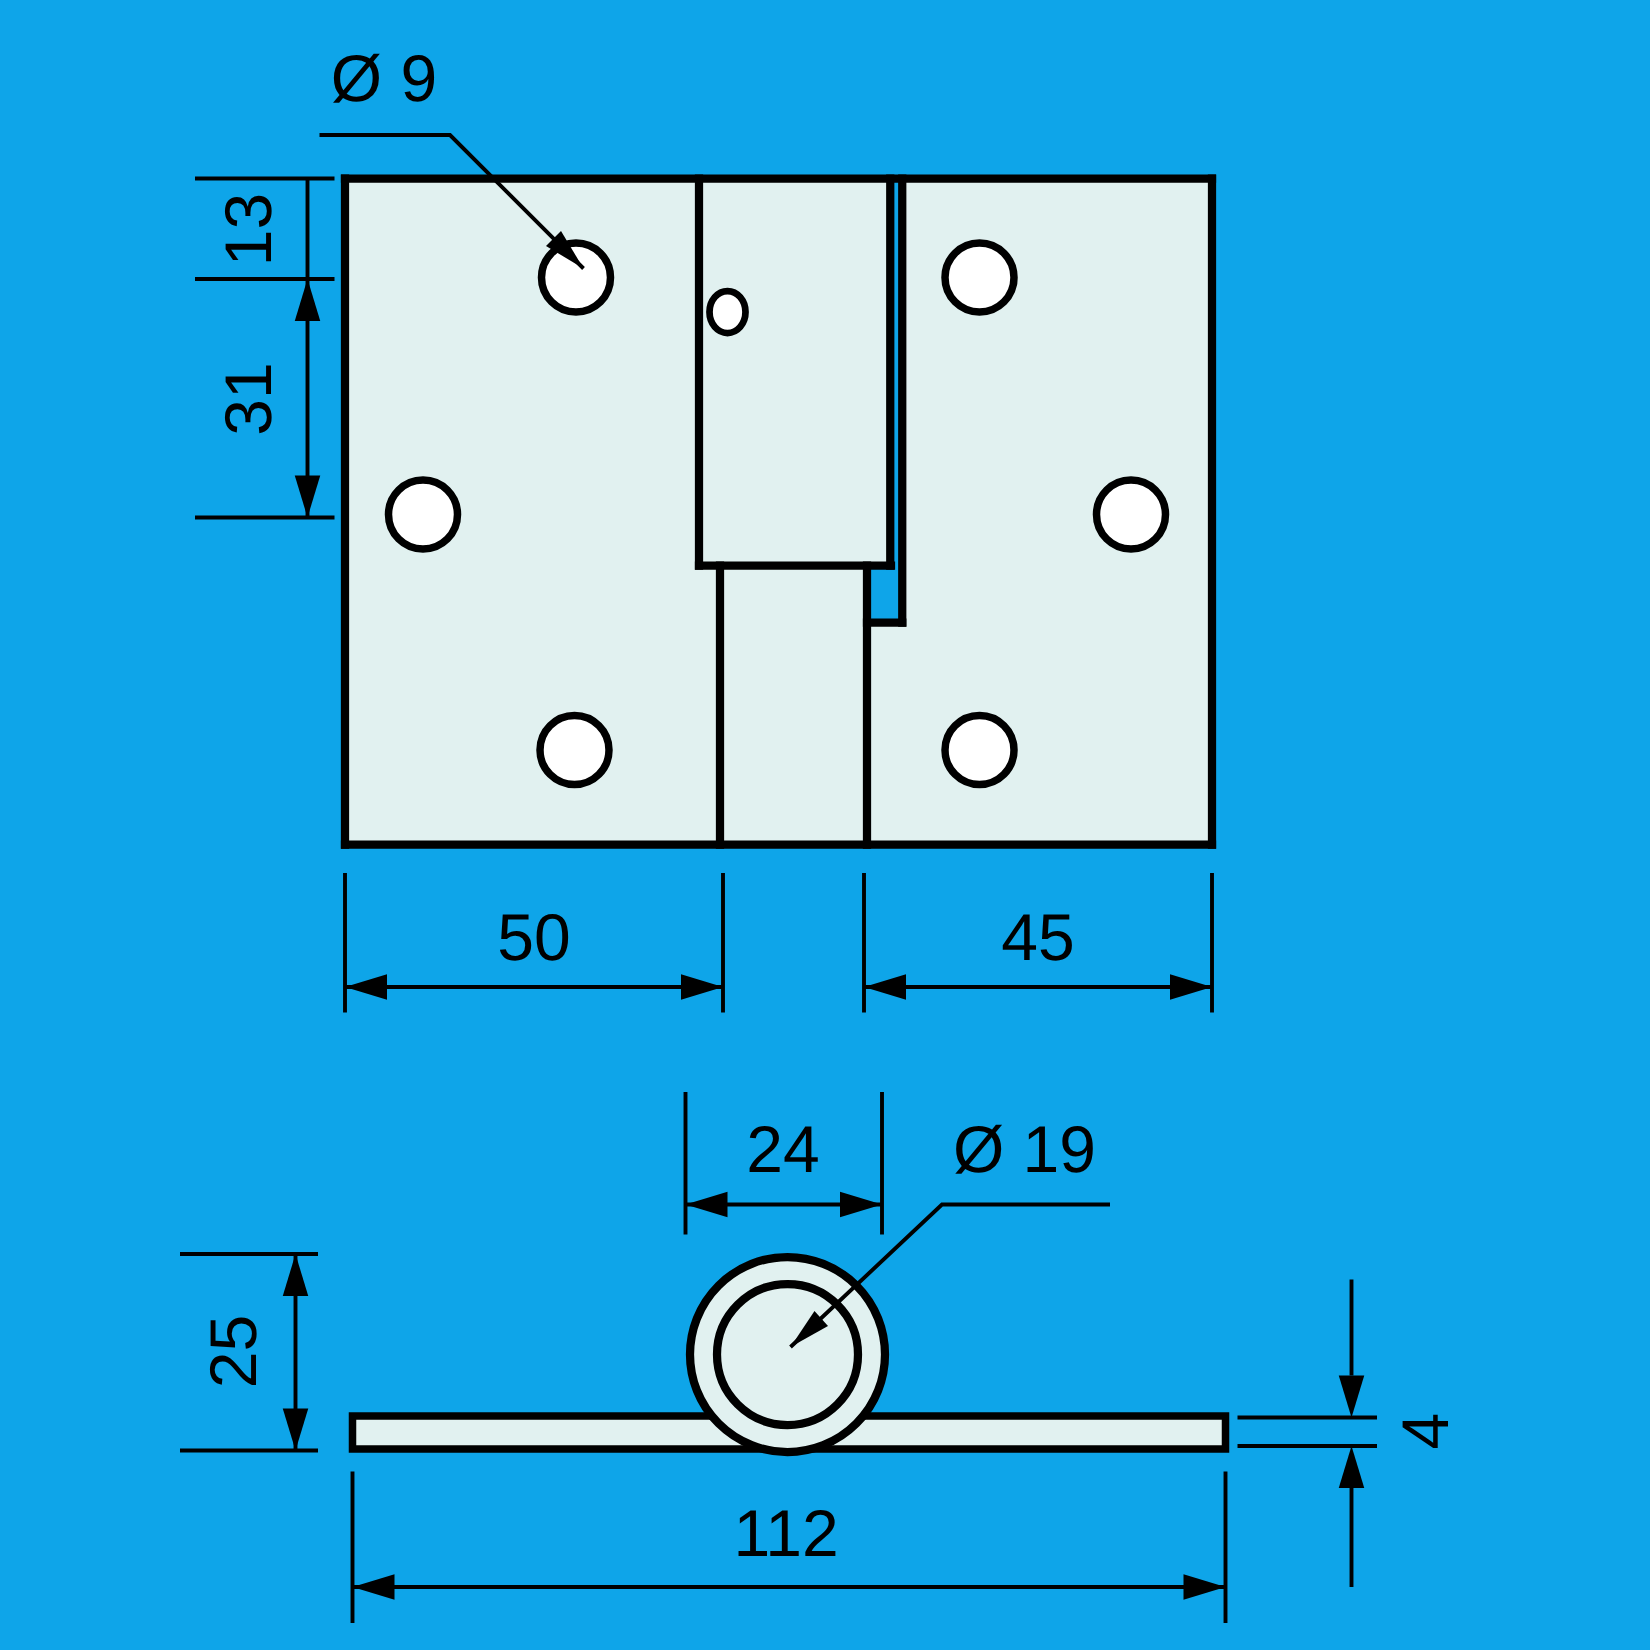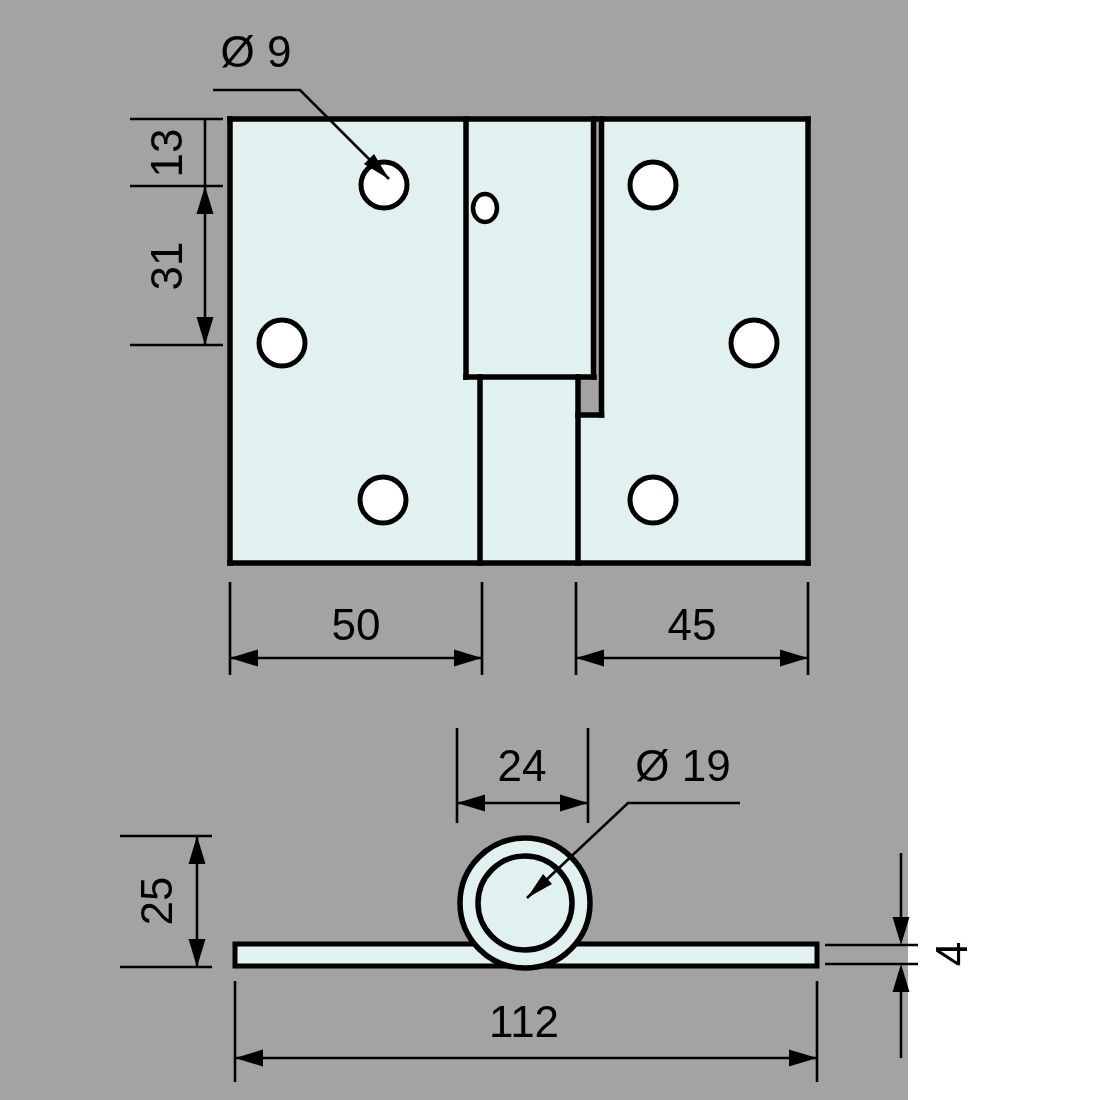--- a/index.html
+++ b/index.html
@@ -5,23 +5,23 @@
   html,body{
     margin:0;
     padding:0;
     background:#ffffff;
     width:1100px;
     height:1100px;
     overflow:hidden;
   }
   .drawing-stage{
     position:relative;
-    width:908px;
+    width:1100px;
     height:1100px;
-    background:#a3a3a3;
+    background:#0ea5e9;
   }
   svg{display:block}
   .material{
     fill:#e1f1f0;
     stroke:none;
   }
   .edge{
     stroke:#000000;
     stroke-width:5.5;
     fill:none;

